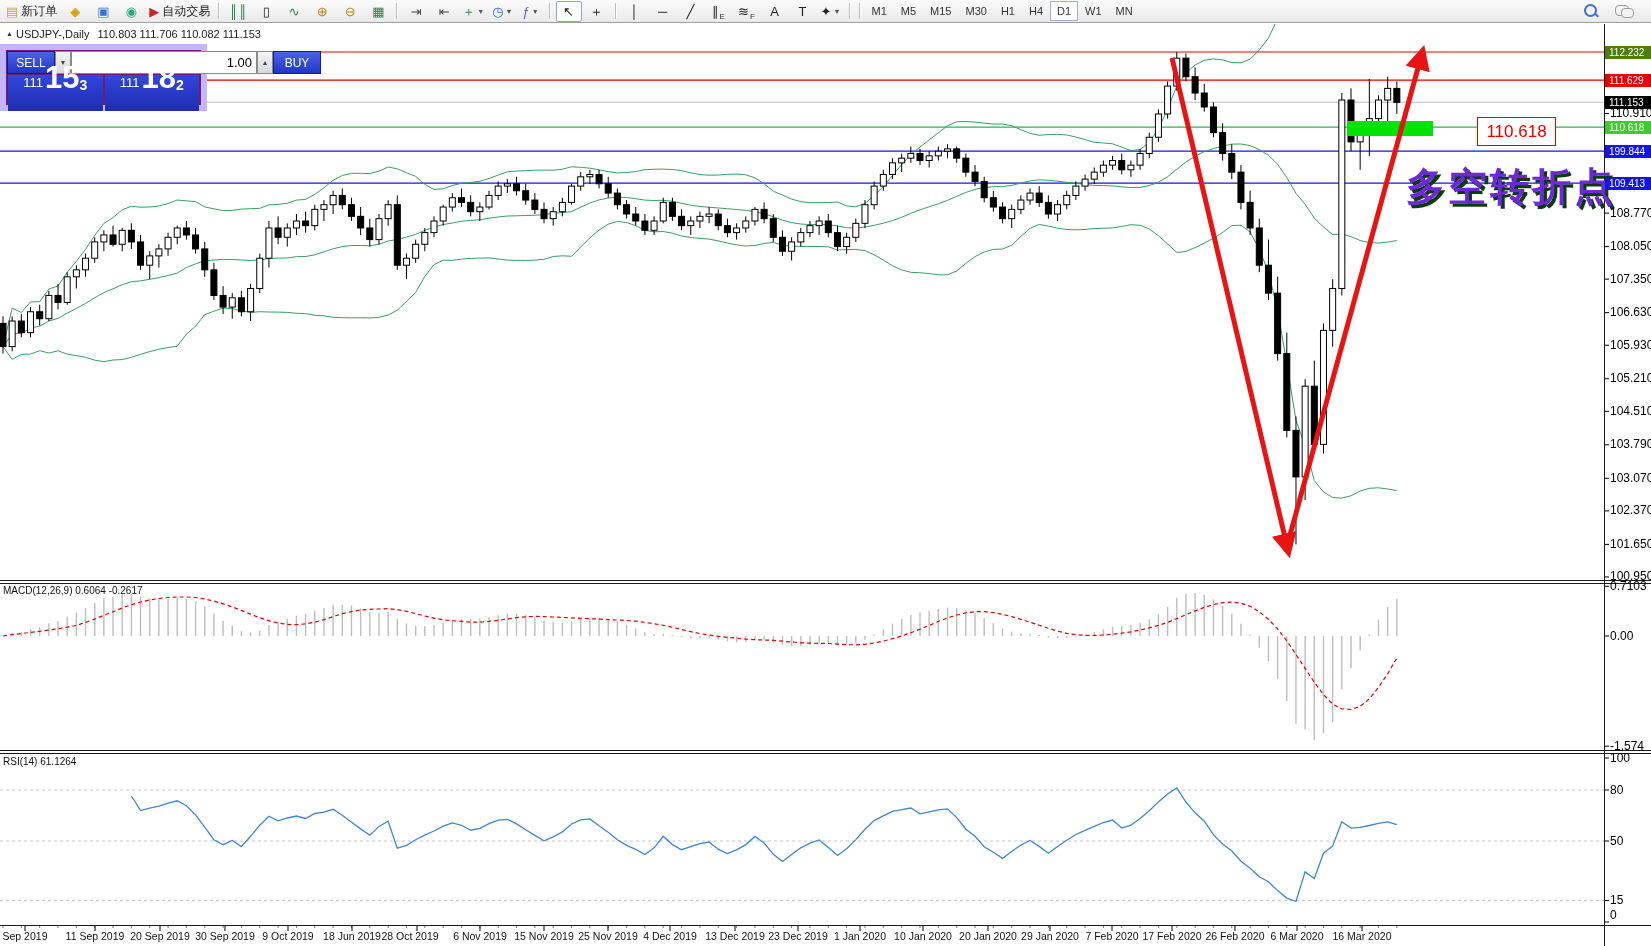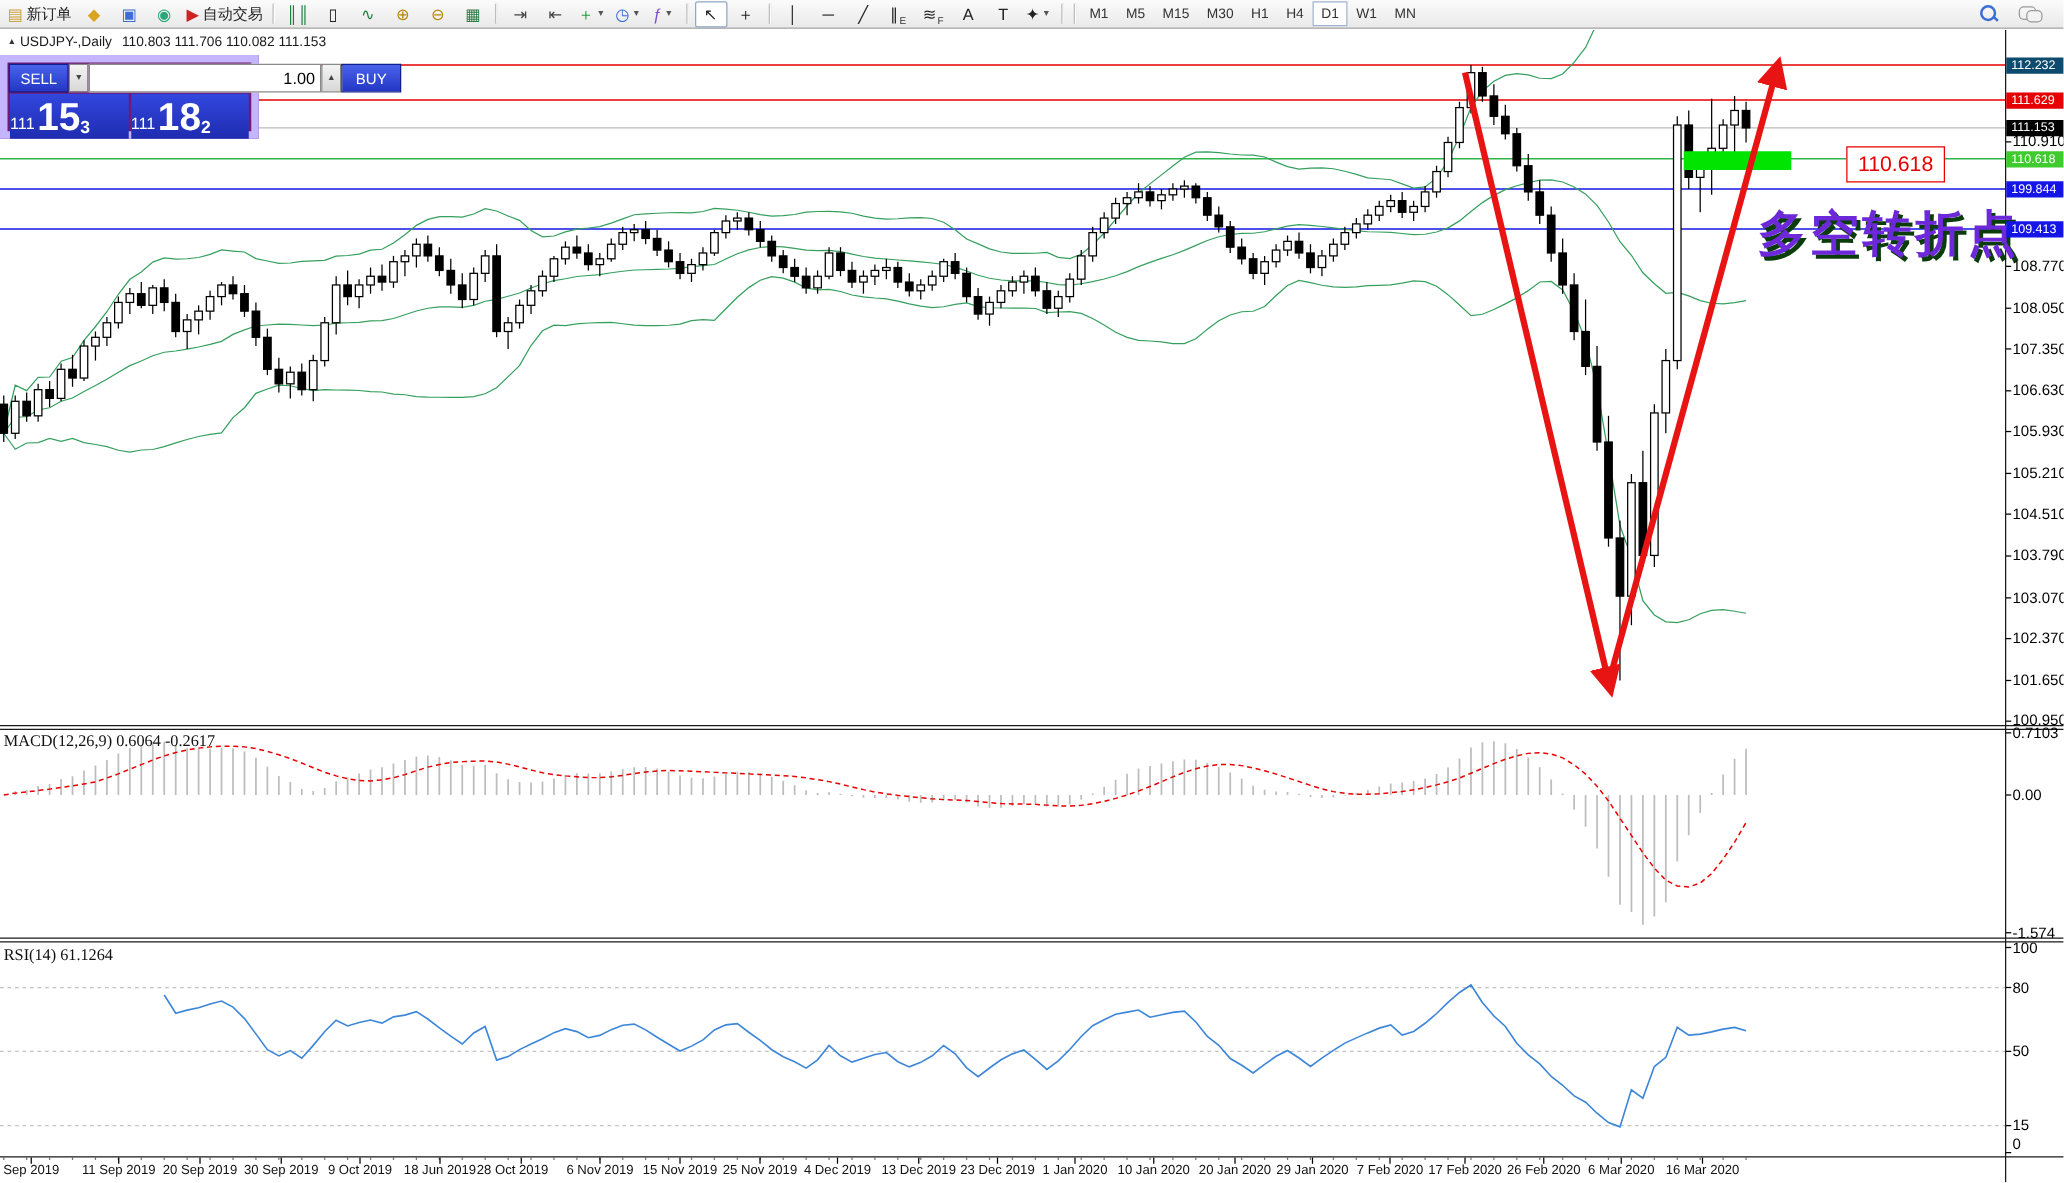--- a/index.html
+++ b/index.html
@@ -26,32 +26,32 @@
   .chat{position:relative;width:18px;height:13px;margin:0 8px;}
   .chat .b1{position:absolute;left:0;top:0;width:12px;height:9px;border:1.5px solid #9a9a9a;border-radius:4px;}
   .chat .b2{position:absolute;left:6px;top:3px;width:11px;height:8px;border:1.5px solid #9a9a9a;border-radius:4px;background:#f3f3f3;}
   
   #chart-header{position:absolute;left:6px;top:28px;font-size:11px;color:#1a1a1a;}
   #chart-header .tri{font-size:7px;vertical-align:2px;margin-right:3px;color:#333;}
   .pane-sep{position:absolute;left:0;width:1651px;height:4px;background:#fff;border-top:1px solid #1a1a1a;border-bottom:1px solid #1a1a1a;box-sizing:border-box;}
   #axis-border{position:absolute;top:24px;height:922px;width:1px;background:#1a1a1a;}
   .axis-label{position:absolute;font-size:12px;line-height:13px;height:13px;color:#000;white-space:nowrap;}
   .axis-marker{position:absolute;font-size:10px;line-height:13px;height:13px;color:#fff;width:46px;padding-left:4px;box-sizing:border-box;white-space:nowrap;}
-  .ind-label{position:absolute;font-size:13px;color:#111;white-space:nowrap;font-family:Liberation Serif, serif;}
+  .ind-label{position:absolute;font-size:10px;color:#111;white-space:nowrap;}
   .date-label{position:absolute;top:930px;font-size:10.5px;color:#111;transform:translateX(-50%);white-space:nowrap;}
   
   #trade-panel{position:absolute;left:0px;top:44px;width:207px;height:67px;background:#701a75;border:6px solid #c4b5fd;box-sizing:border-box;}
   #tp-top{display:flex;align-items:stretch;height:23px;margin:1px;}
   .tp-btn{background:linear-gradient(#4a63ea,#2236c4);border:1px solid #101f8e;color:#fff;font-size:12px;
     display:flex;align-items:center;justify-content:center;flex:0 0 46px;cursor:pointer;}
   .tp-spin{background:linear-gradient(#f4f4f4,#d8d8d8);border:1px solid #8a8a8a;color:#444;font-size:7px;
     display:flex;align-items:center;justify-content:center;flex:0 0 14px;cursor:pointer;}
   #tp-vol{flex:1;background:#fff;border:1px solid #8a8a8a;font-size:13px;color:#000;text-align:right;padding:0 4px;font-family:"Liberation Sans",sans-serif;}
   #tp-prices{display:flex;height:36px;margin:0 1px;}
-  .tp-price{flex:1;background:linear-gradient(#3347de,#1e2cb0);margin:0 1px;color:#fff;display:flex;align-items:flex-end;padding-bottom:2px;cursor:pointer;}
+  .tp-price{flex:1;background:linear-gradient(#3347de,#1e2cb0);margin:0 1px;color:#fff;display:flex;align-items:flex-end;justify-content:center;padding-bottom:18px;cursor:pointer;}
   .tp-price .small{font-size:13px;margin-right:2px;margin-bottom:3px;}
   .tp-price .big{font-size:31px;font-weight:bold;line-height:30px;}
   .tp-price .sup{font-size:14px;font-weight:bold;vertical-align:top;margin-top:-2px;}
   
   #price-callout{position:absolute;border:1px solid #e60000;color:#e60000;background:#fff;
     font-size:17px;display:flex;align-items:center;justify-content:center;}
   #cn-label{position:absolute;font-size:39px;font-weight:bold;letter-spacing:3px;color:#6d28d9;
     text-shadow:3px 3px 0 #0a3d0a;white-space:nowrap;}
   #chart-svg{position:absolute;left:0;top:0;}
 </style>
@@ -843,21 +843,21 @@
       <div class="axis-label" style="left:1610px;top:273px">107.350</div>
       <div class="axis-label" style="left:1610px;top:306px">106.630</div>
       <div class="axis-label" style="left:1610px;top:339px">105.930</div>
       <div class="axis-label" style="left:1610px;top:372px">105.210</div>
       <div class="axis-label" style="left:1610px;top:405px">104.510</div>
       <div class="axis-label" style="left:1610px;top:438px">103.790</div>
       <div class="axis-label" style="left:1610px;top:472px">103.070</div>
       <div class="axis-label" style="left:1610px;top:504px">102.370</div>
       <div class="axis-label" style="left:1610px;top:538px">101.650</div>
       <div class="axis-label" style="left:1610px;top:570px">100.950</div>
-      <div class="axis-marker" style="left:1605px;top:46px;background:#0c4a6e">112.232</div>
+      <div class="axis-marker" style="left:1605px;top:46px;background:#4d7c0f">112.232</div>
       <div class="axis-marker" style="left:1605px;top:74px;background:#e60000">111.629</div>
       <div class="axis-marker" style="left:1605px;top:96px;background:#000000">111.153</div>
       <div class="axis-marker" style="left:1605px;top:121px;background:#3ecb2e">110.618</div>
       <div class="axis-marker" style="left:1605px;top:145px;background:#1414e6">199.844</div>
       <div class="axis-marker" style="left:1605px;top:177px;background:#1414e6">109.413</div>
       <div class="axis-label" style="left:1610px;top:580px">0.7103</div>
       <div class="axis-label" style="left:1610px;top:630px">0.00</div>
       <div class="axis-label" style="left:1610px;top:740px">-1.574</div>
       <div class="axis-label" style="left:1610px;top:752px">100</div>
       <div class="axis-label" style="left:1610px;top:784px">80</div>

